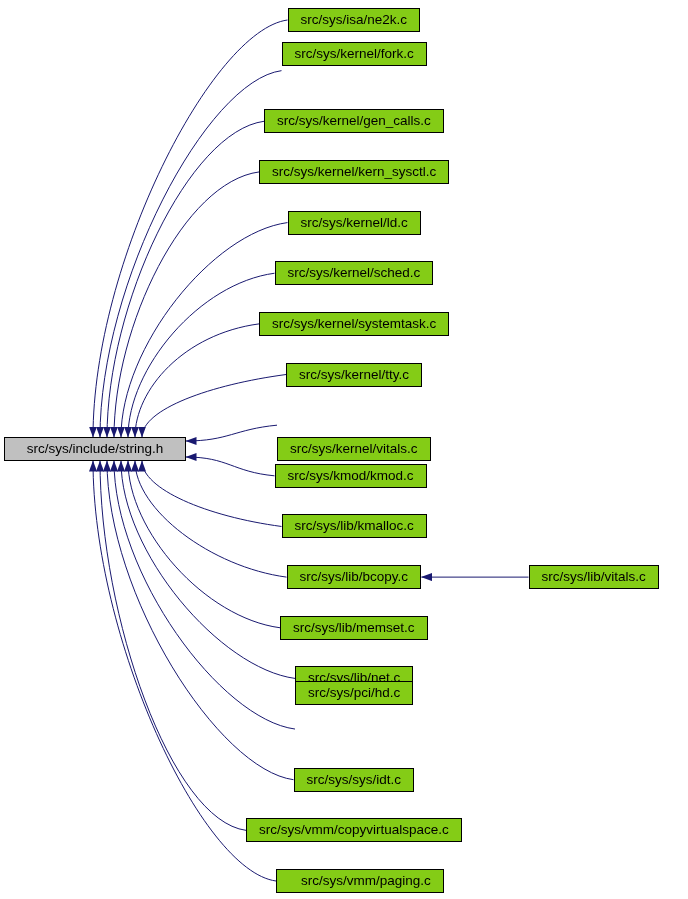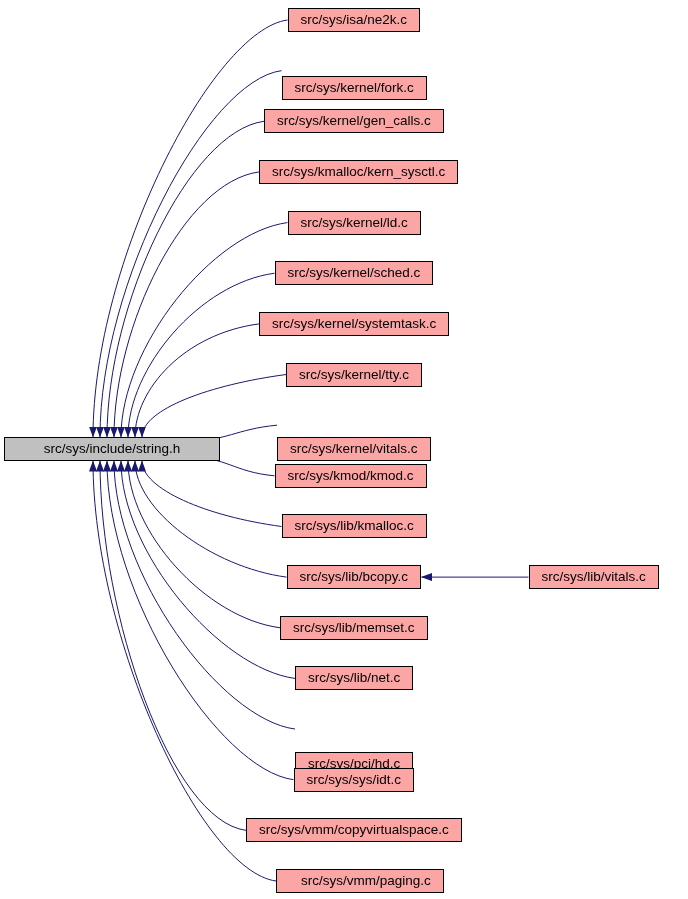--- a/index.html
+++ b/index.html
@@ -11,30 +11,30 @@
     overflow:hidden;
   }
   .canvas svg{position:absolute;left:0;top:0;}
   .gnode{
     position:absolute;
     box-sizing:border-box;
     height:24px;
     line-height:22px;
     padding:0 12px;
     border:1px solid #000000;
-    background:#fca5a5;
+    background:#84cc16;
     color:#000000;
     font-size:13.5px;
     white-space:nowrap;
     text-align:center;
     cursor:pointer;
   }
   .gnode.main{
     background:#c0c0c0;
-    width:216px;
+    width:182px;
     padding:0;
   }
 </style>
 </head>
 <body>
 
 <div class="canvas">
     <svg width="688" height="899" viewBox="0 0 688 899">
       <defs>
         <marker id="arrow" markerUnits="userSpaceOnUse" markerWidth="12" markerHeight="10" refX="10.5" refY="4" orient="auto">
@@ -56,31 +56,31 @@
       <path d="M280,627.7647058823529 C205,617.7647058823529 128,531.0 128,461" fill="none" stroke="#191970" stroke-width="1" marker-end="url(#arrow)"></path>
       <path d="M295,678.4117647058823 C220,668.4117647058823 121,552.3 121,461" fill="none" stroke="#191970" stroke-width="1" marker-end="url(#arrow)"></path>
       <path d="M295,729.0588235294118 C220,719.0588235294118 114,573.6 114,461" fill="none" stroke="#191970" stroke-width="1" marker-end="url(#arrow)"></path>
       <path d="M293.5,779.7058823529412 C218.5,769.7058823529412 107,594.9 107,461" fill="none" stroke="#191970" stroke-width="1" marker-end="url(#arrow)"></path>
       <path d="M246,830.3529411764706 C171,820.3529411764706 100,616.1 100,461" fill="none" stroke="#191970" stroke-width="1" marker-end="url(#arrow)"></path>
       <path d="M276,881 C201,871 93,637.4 93,461" fill="none" stroke="#191970" stroke-width="1" marker-end="url(#arrow)"></path>
       <path d="M528.5,577.1176470588235 L421.5,577.1176470588235" fill="none" stroke="#191970" stroke-width="1" marker-end="url(#arrow)"></path>
     </svg>
     <div class="gnode main" style="left: 4px; top: 437px;">src/sys/include/string.h</div>
     <div class="gnode" style="left: 287.5px; top: 8px;">src/sys/isa/ne2k.c</div>
-    <div class="gnode" style="left: 281.5px; top: 76px;">src/sys/kernel/fork.c</div>
+    <div class="gnode" style="left: 281.5px; top: 42px;">src/sys/kernel/fork.c</div>
     <div class="gnode" style="left: 264px; top: 109.294px; text-align: center;">src/sys/kernel/gen_calls.c</div>
-    <div class="gnode" style="left: 259px; top: 159.941px;">src/sys/kmalloc/kern_sysctl.c</div>
+    <div class="gnode" style="left: 259px; top: 159.941px;">src/sys/kernel/kern_sysctl.c</div>
     <div class="gnode" style="left: 287.5px; top: 210.588px;">src/sys/kernel/ld.c</div>
     <div class="gnode" style="left: 274.5px; top: 261.235px;">src/sys/kernel/sched.c</div>
     <div class="gnode" style="left: 259px; top: 311.882px;">src/sys/kernel/systemtask.c</div>
     <div class="gnode" style="left: 286px; top: 362.529px;">src/sys/kernel/tty.c</div>
     <div class="gnode" style="left: 277px; top: 413.176px; margin-top: 24px;">src/sys/kernel/vitals.c</div>
     <div class="gnode" style="left: 274.5px; top: 463.824px;">src/sys/kmod/kmod.c</div>
     <div class="gnode" style="left: 281.5px; top: 514.471px;">src/sys/lib/kmalloc.c</div>
     <div class="gnode" style="left: 286.5px; top: 565.118px;">src/sys/lib/bcopy.c</div>
     <div class="gnode" style="left: 280px; top: 615.765px;">src/sys/lib/memset.c</div>
     <div class="gnode" style="left: 295px; top: 666.412px;">src/sys/lib/net.c</div>
-    <div class="gnode" style="left: 295px; top: 752px;">src/sys/pci/hd.c</div>
+    <div class="gnode" style="left: 295px; top: 681px;">src/sys/pci/hd.c</div>
     <div class="gnode" style="left: 293.5px; top: 767.706px;">src/sys/sys/idt.c</div>
     <div class="gnode" style="left: 246px; top: 818.353px;">src/sys/vmm/copyvirtualspace.c</div>
     <div class="gnode" style="left: 276px; top: 869px; padding-left: 24px;">src/sys/vmm/paging.c</div>
     <div class="gnode" style="left: 528.5px; top: 565.118px;">src/sys/lib/vitals.c</div>
   </div>
 
 </body></html>

